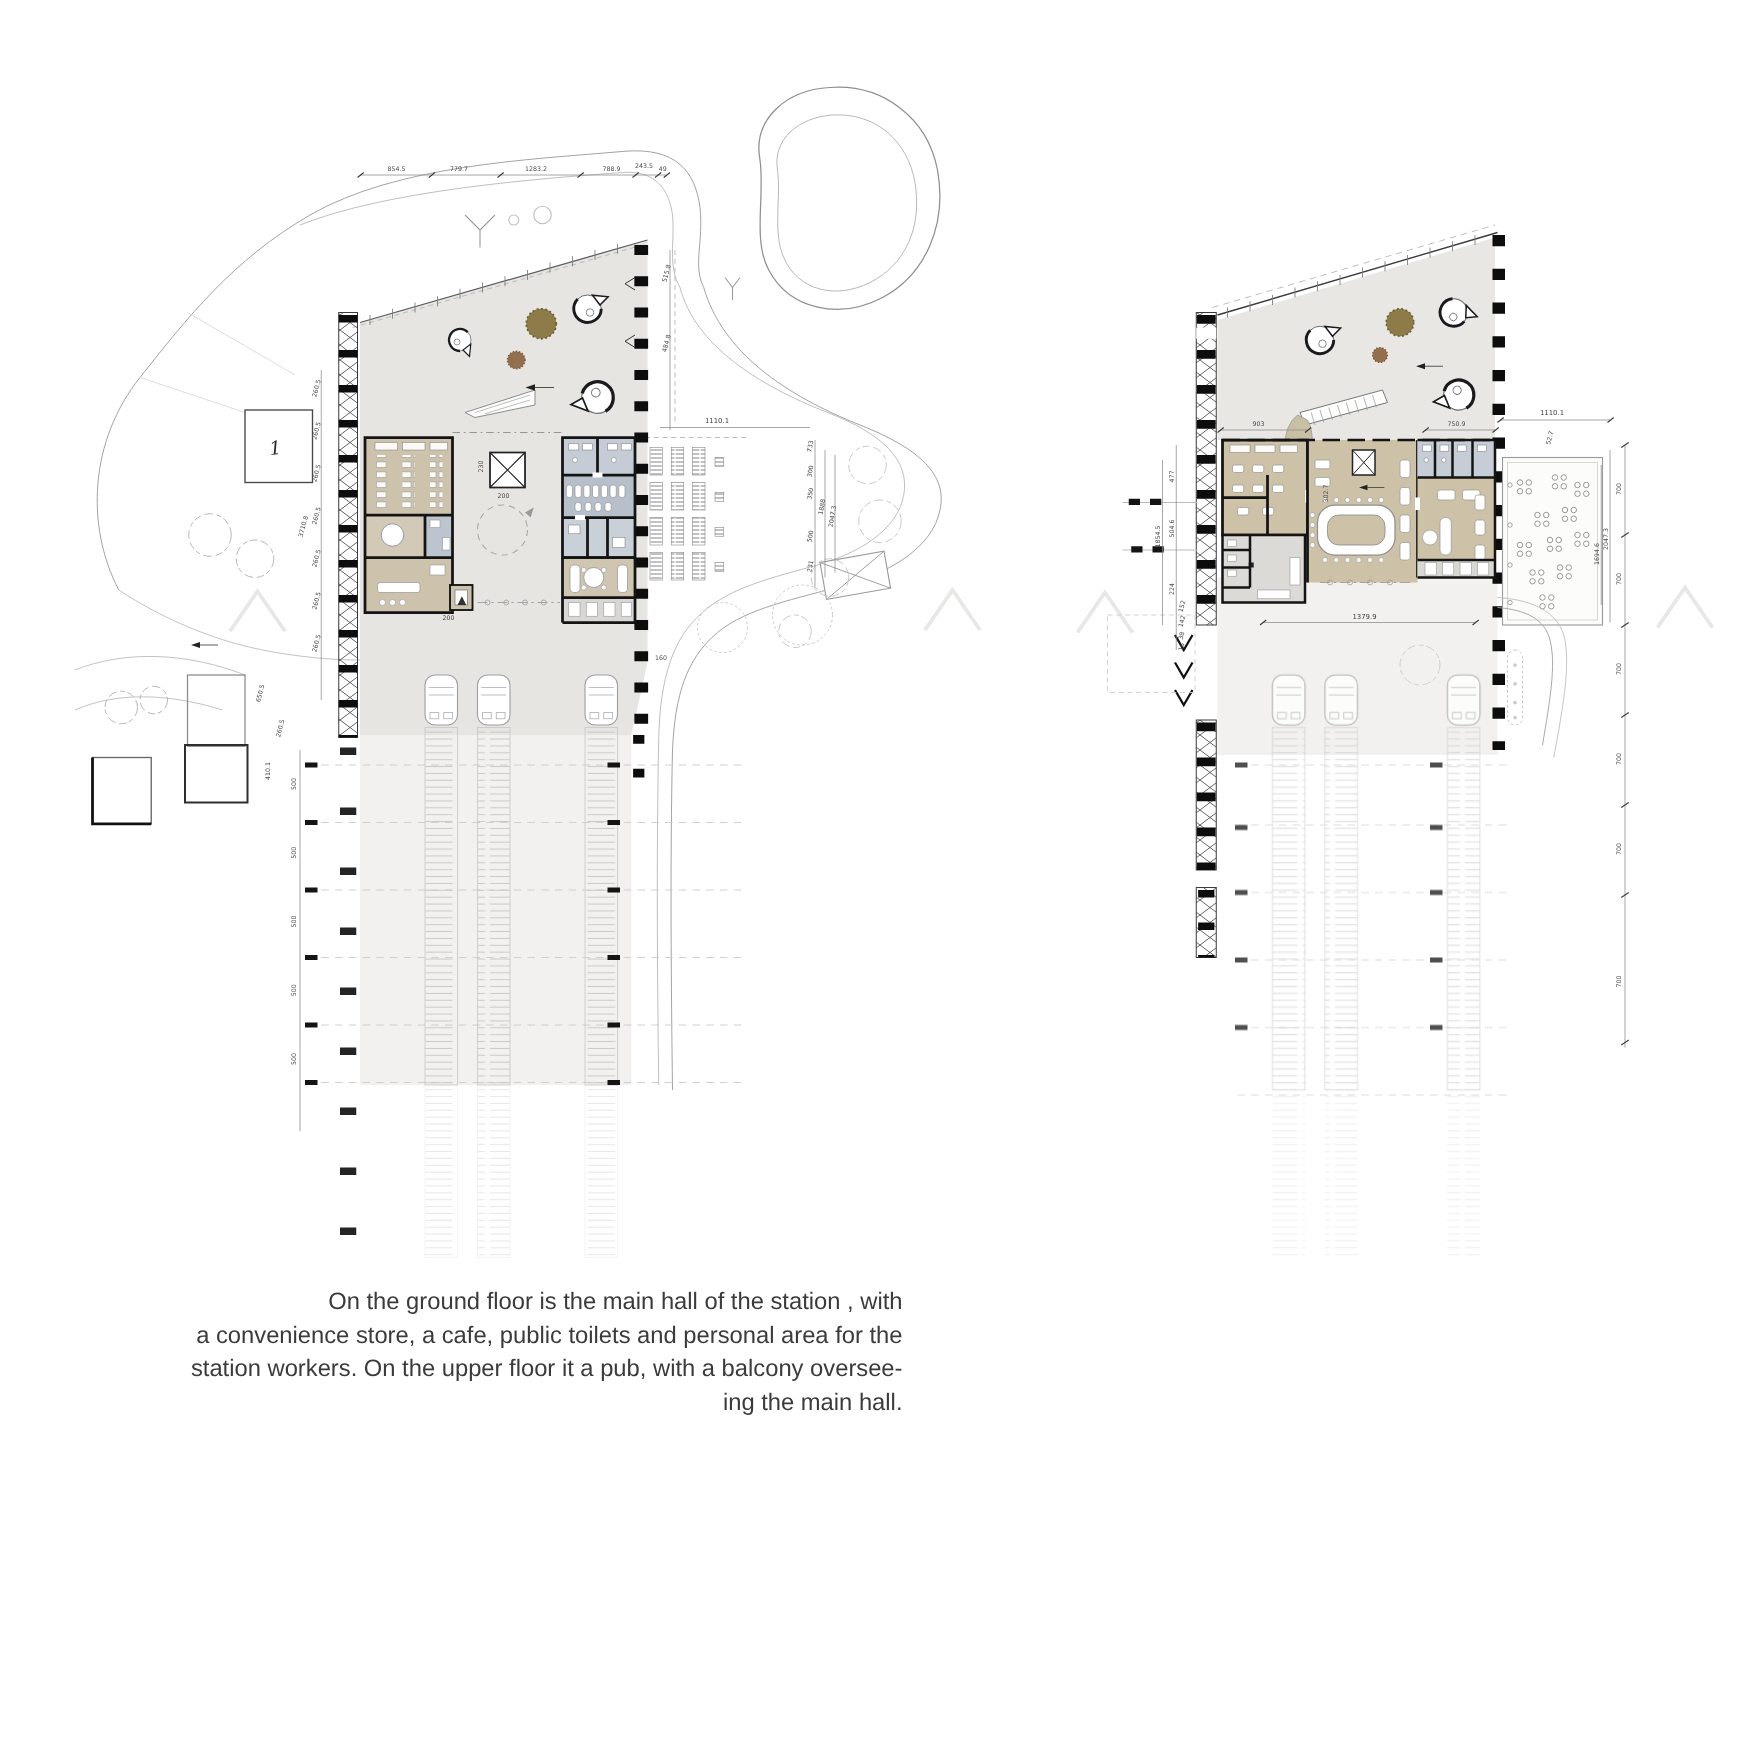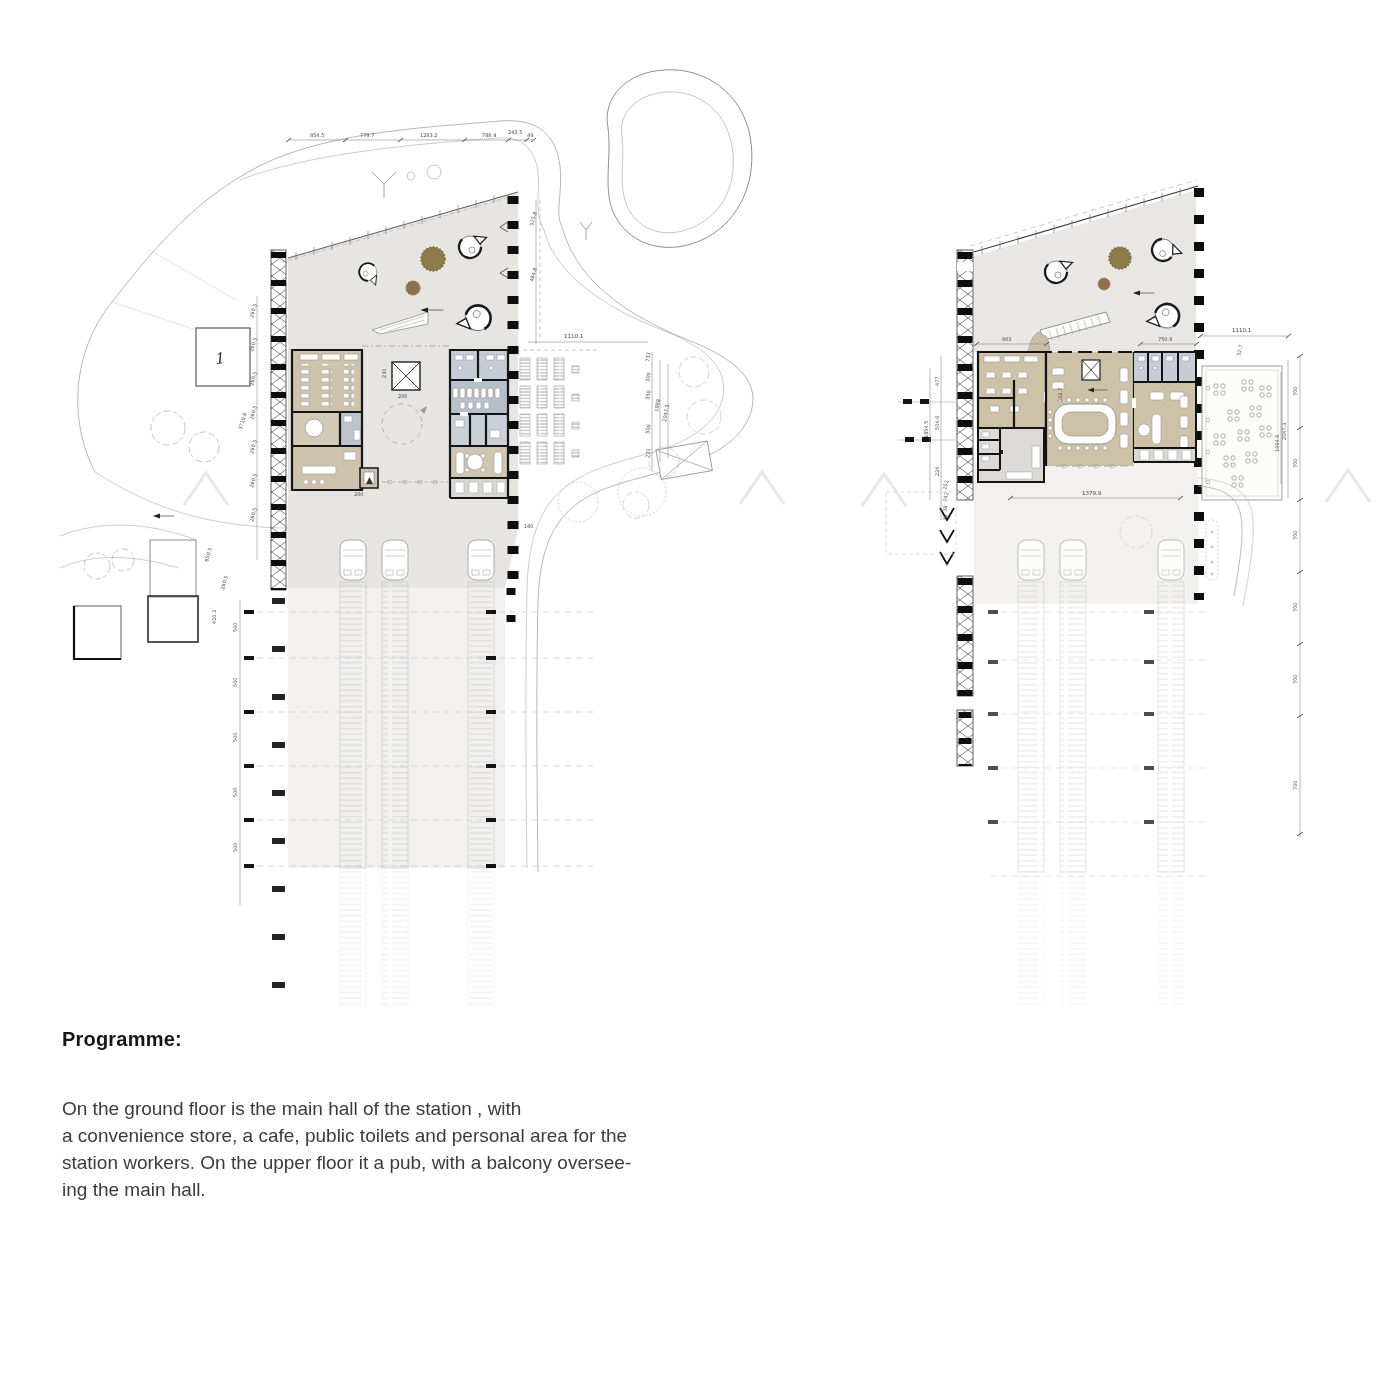--- a/index.html
+++ b/index.html
@@ -5,21 +5,21 @@
   html,body{margin:0;padding:0;background:#fff;}
   .canvas{position:relative;width:1400px;height:1400px;background:#ffffff;overflow:hidden;
           font-family:"Liberation Sans",sans-serif;}
   .canvas svg{position:absolute;left:0;top:0;}
   .dim{font:5px "DejaVu Sans",sans-serif;fill:#4a4a4a;}
   .dimb{font:5.5px "DejaVu Sans",sans-serif;fill:#3c3c3c;}
   .bldg-num{font:italic 15px "DejaVu Serif",serif;fill:#2a2a2a;}
   .programme{position:absolute;left:62px;top:1028px;width:660px;color:#3b3b3b;}
   .programme h2{margin:0 0 44px 0;font-size:20px;letter-spacing:.2px;color:#161616;
                 font-weight:bold;font-family:"Liberation Sans",sans-serif;}
-  .programme p{margin:0;font-size:19px;line-height:27px;white-space:pre-line;}
+  .programme p{margin:0;font-size:19px;line-height:27px;white-space:pre-line;text-align:right;}
 </style>
 </head>
 <body>
 
 <div class="canvas">
 <svg width="1400" height="1400" viewBox="0 0 1400 1400">
 <defs>
   <pattern id="latticeP" width="16" height="24" patternUnits="userSpaceOnUse">
     <path d="M0,0 L16,12 L0,24 M16,0 L0,12 L16,24" fill="none" stroke="#4e4e4e" stroke-width="0.7"></path>
   </pattern>
@@ -607,19 +607,18 @@
     <text class="dim" x="946" y="490" transform="rotate(-75 946 490)">152</text>
     <text class="dim" x="946" y="502" transform="rotate(-75 946 502)">142</text>
     <text class="dim" x="946" y="512" transform="rotate(-75 946 512)">38</text>
     <text class="dim" x="946" y="521" transform="rotate(-75 946 521)">16</text>
     <text class="dim" x="1062" y="402" transform="rotate(-90 1062 402)">302.7</text>
   </g>
 </g>
 </svg>
 
 <div class="programme">
-  <h2>Programme:</h2>
   <p>On the ground floor is the main hall of the station , with
 a convenience store, a cafe, public toilets and personal area for the
 station workers. On the upper floor it a pub, with a balcony oversee-
 ing the main hall.</p>
 </div>
 </div>
 
 </body></html>

